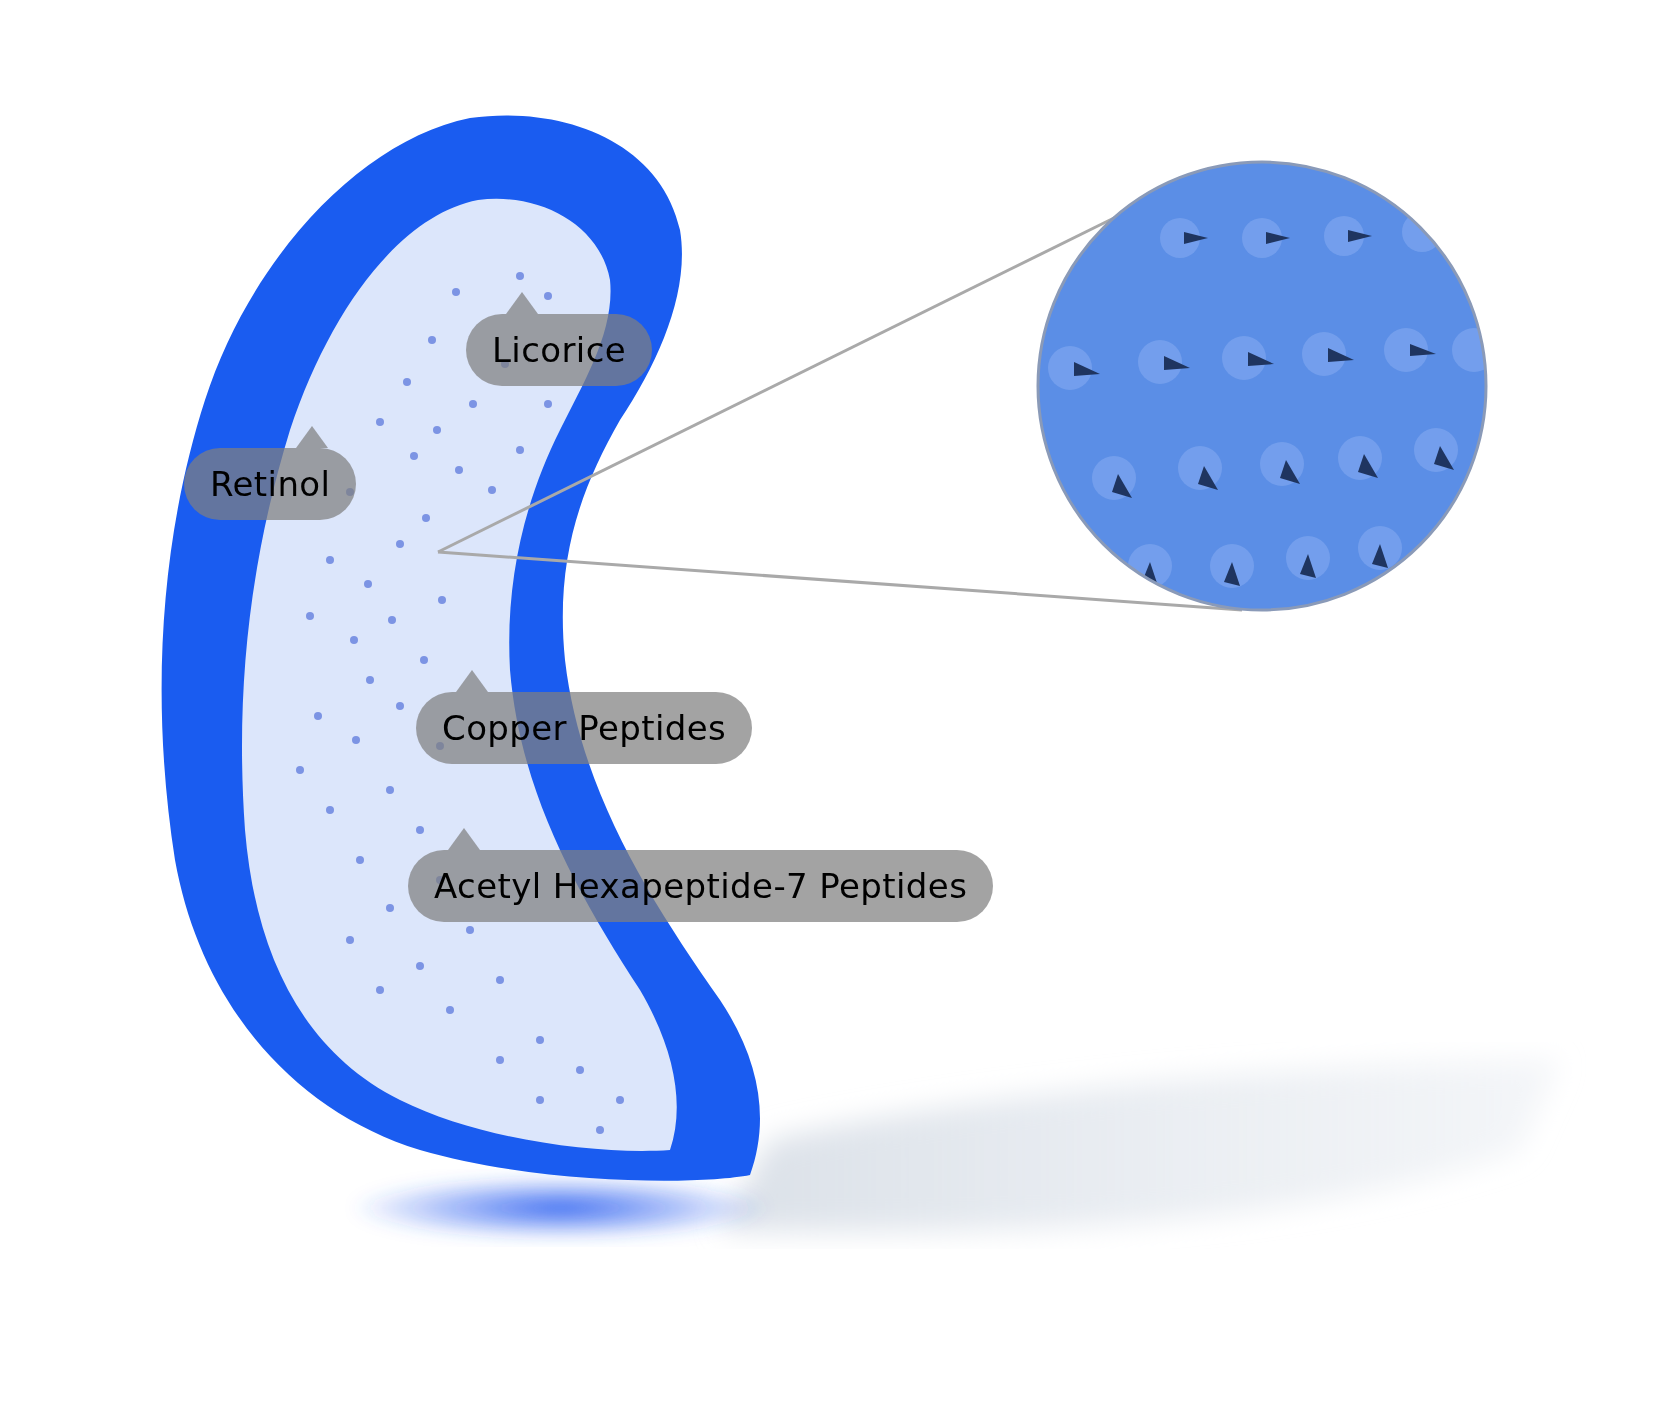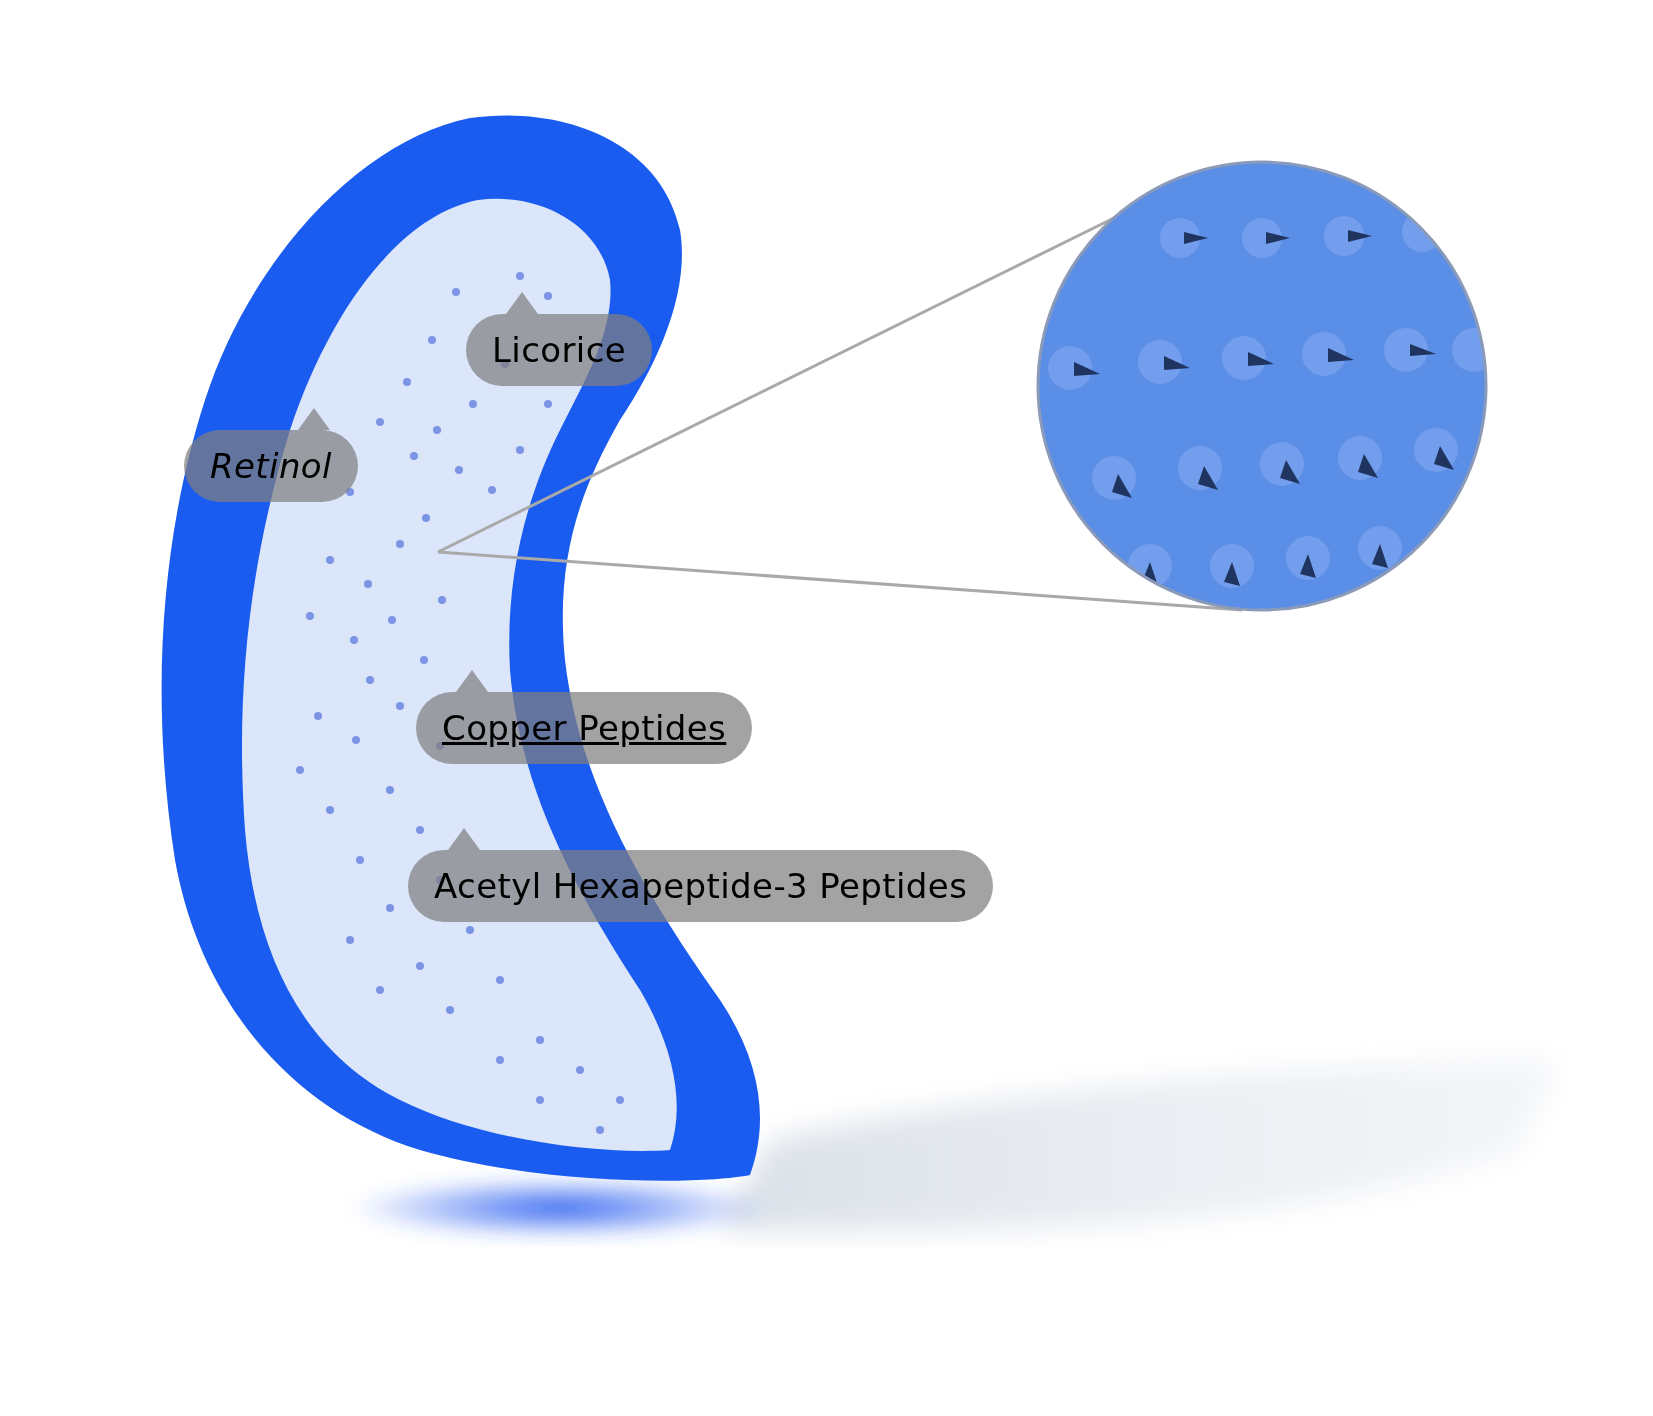--- a/index.html
+++ b/index.html
@@ -182,17 +182,17 @@
             <path d="M1232 562 l8 24 l-16 -4 z"></path>
             <path d="M1308 554 l8 24 l-16 -4 z"></path>
             <path d="M1380 544 l8 24 l-16 -4 z"></path>
         </g>
       </g>
       <circle cx="1262" cy="386" r="224" fill="none" stroke="#8a9ab8" stroke-width="3"></circle>
     </g>
   </svg>
 
   <div class="label ptr-left" style="left:466px; top:314px;">Licorice</div>
-  <div class="label ptr-right" style="left:184px; top:430px;font-style:italic;">Retinol</div>
-  <div class="label ptr-left" style="left:416px; top:692px;text-decoration:underline;">Copper Peptides</div>
-  <div class="label ptr-left" style="left:408px; top:850px;">Acetyl Hexapeptide-3 Peptides</div>
+  <div class="label ptr-right" style="left:184px; top:448px;">Retinol</div>
+  <div class="label ptr-left" style="left:416px; top:692px;">Copper Peptides</div>
+  <div class="label ptr-left" style="left:408px; top:850px;">Acetyl Hexapeptide-7 Peptides</div>
 
 </div>
 
 </body></html>

